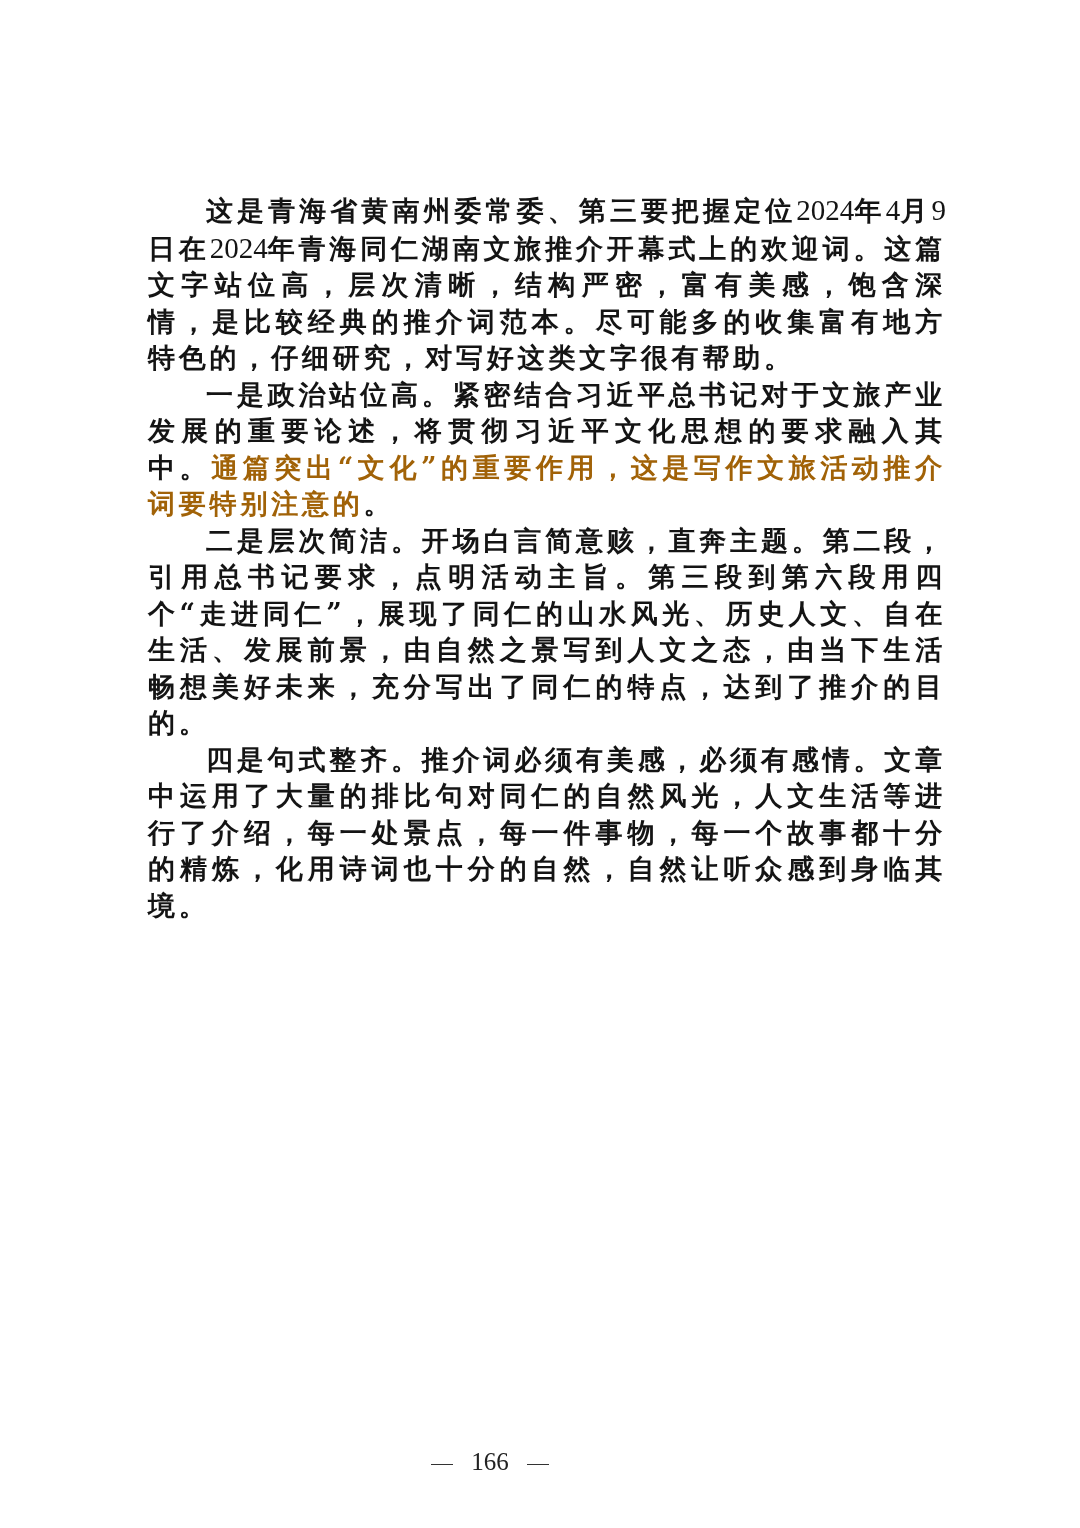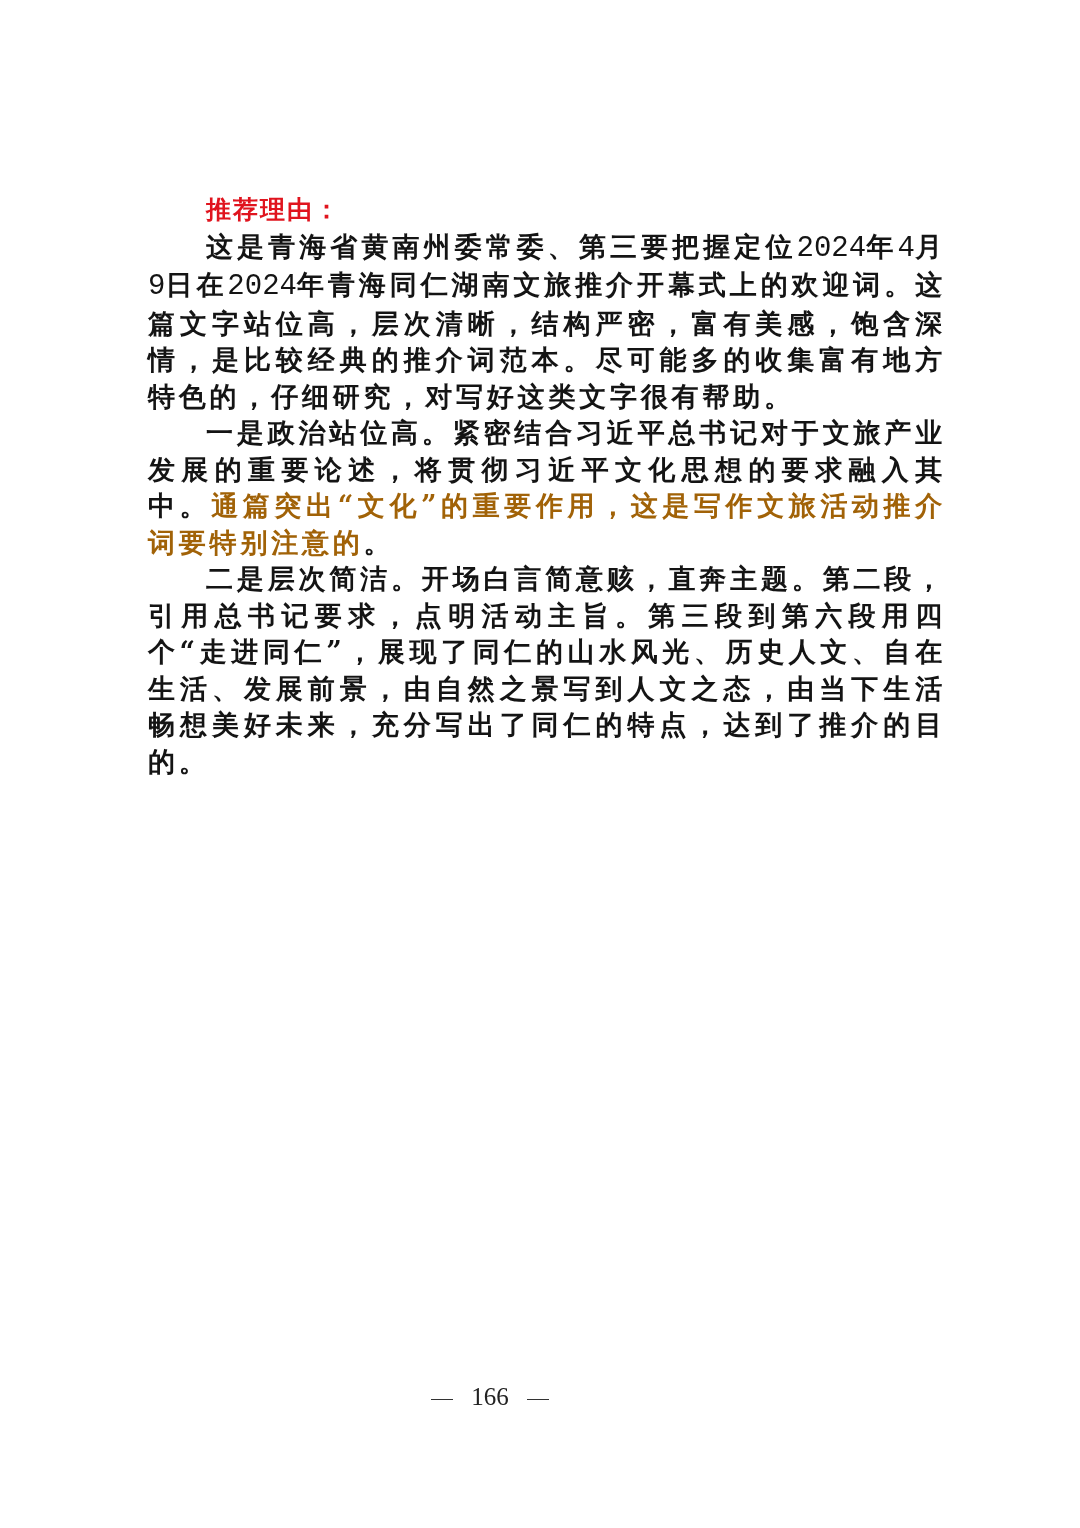--- a/index.html
+++ b/index.html
@@ -36,55 +36,55 @@
       line-height: 36.5px;
       text-align: justify;
       text-align-last: left;
       letter-spacing: 3.8px;
       text-indent: 58px;
       word-break: break-all;
       font-weight: bold;
     }
     .para .num {
       letter-spacing: 0;
-      font-family: Liberation Mono, monospace;
+      font-family: Liberation Serif, serif;
       font-weight: normal;
       font-size: 29px;
     }
     .red {
       color: #a16207;
     }
     .page-number {
       position: absolute;
-      top: 1383px;
+      top: 1448px;
       left: 0;
       width: 980px;
       text-align: center;
       font-family: "Liberation Serif", "DejaVu Serif", serif;
       font-size: 25px;
       color: #222222;
     }
     .dash {
       display: inline-block;
       width: 22px;
       height: 1.5px;
       background: #333333;
       vertical-align: middle;
       margin: 0 12px;
     }
   </style>
 </head>
 <body>
 
 <div class="page">
-  <div class="heading">推荐理由：</div>
   <div id="body-text">
       <p class="para"><span>这是青海省黄南州委常委、第三要把握定位</span><span class="num">2024</span><span>年</span><span class="num">4</span><span>月</span><span class="num">9</span><span>日在</span><span class="num">2024</span><span>年青海同仁湖南文旅推介开幕式上的欢迎词。这篇文字站位高，层次清晰，结构严密，富有美感，饱含深情，是比较经典的推介词范本。尽可能多的收集富有地方特色的，仔细研究，对写好这类文字很有帮助。</span></p>
       <p class="para"><span>一是政治站位高。紧密结合习近平总书记对于文旅产业发展的重要论述，将贯彻习近平文化思想的要求融入其中。</span><span class="red">通篇突出“文化”的重要作用，这是写作文旅活动推介词要特别注意的</span><span>。</span></p>
       <p class="para"><span>二是层次简洁。开场白言简意赅，直奔主题。第二段，引用总书记要求，点明活动主旨。第三段到第六段用四个“走进同仁”，展现了同仁的山水风光、历史人文、自在生活、发展前景，由自然之景写到人文之态，由当下生活畅想美好未来，充分写出了同仁的特点，达到了推介的目的。</span></p>
+      <p class="para"><span>四是句式整齐。推介词必须有美感，必须有感情。文章中运用了大量的排比句对同仁的自然风光，人文生活等进行了介绍，每一处景点，每一件事物，每一个故事都十分的精炼，化用诗词也十分的自然，自然让听众感到身临其境。</span></p>
     </div>
 </div>
 
 <div class="page-number">
   <span class="dash"></span>
   <span>166</span>
   <span class="dash"></span>
 </div>
 
 </body></html>

